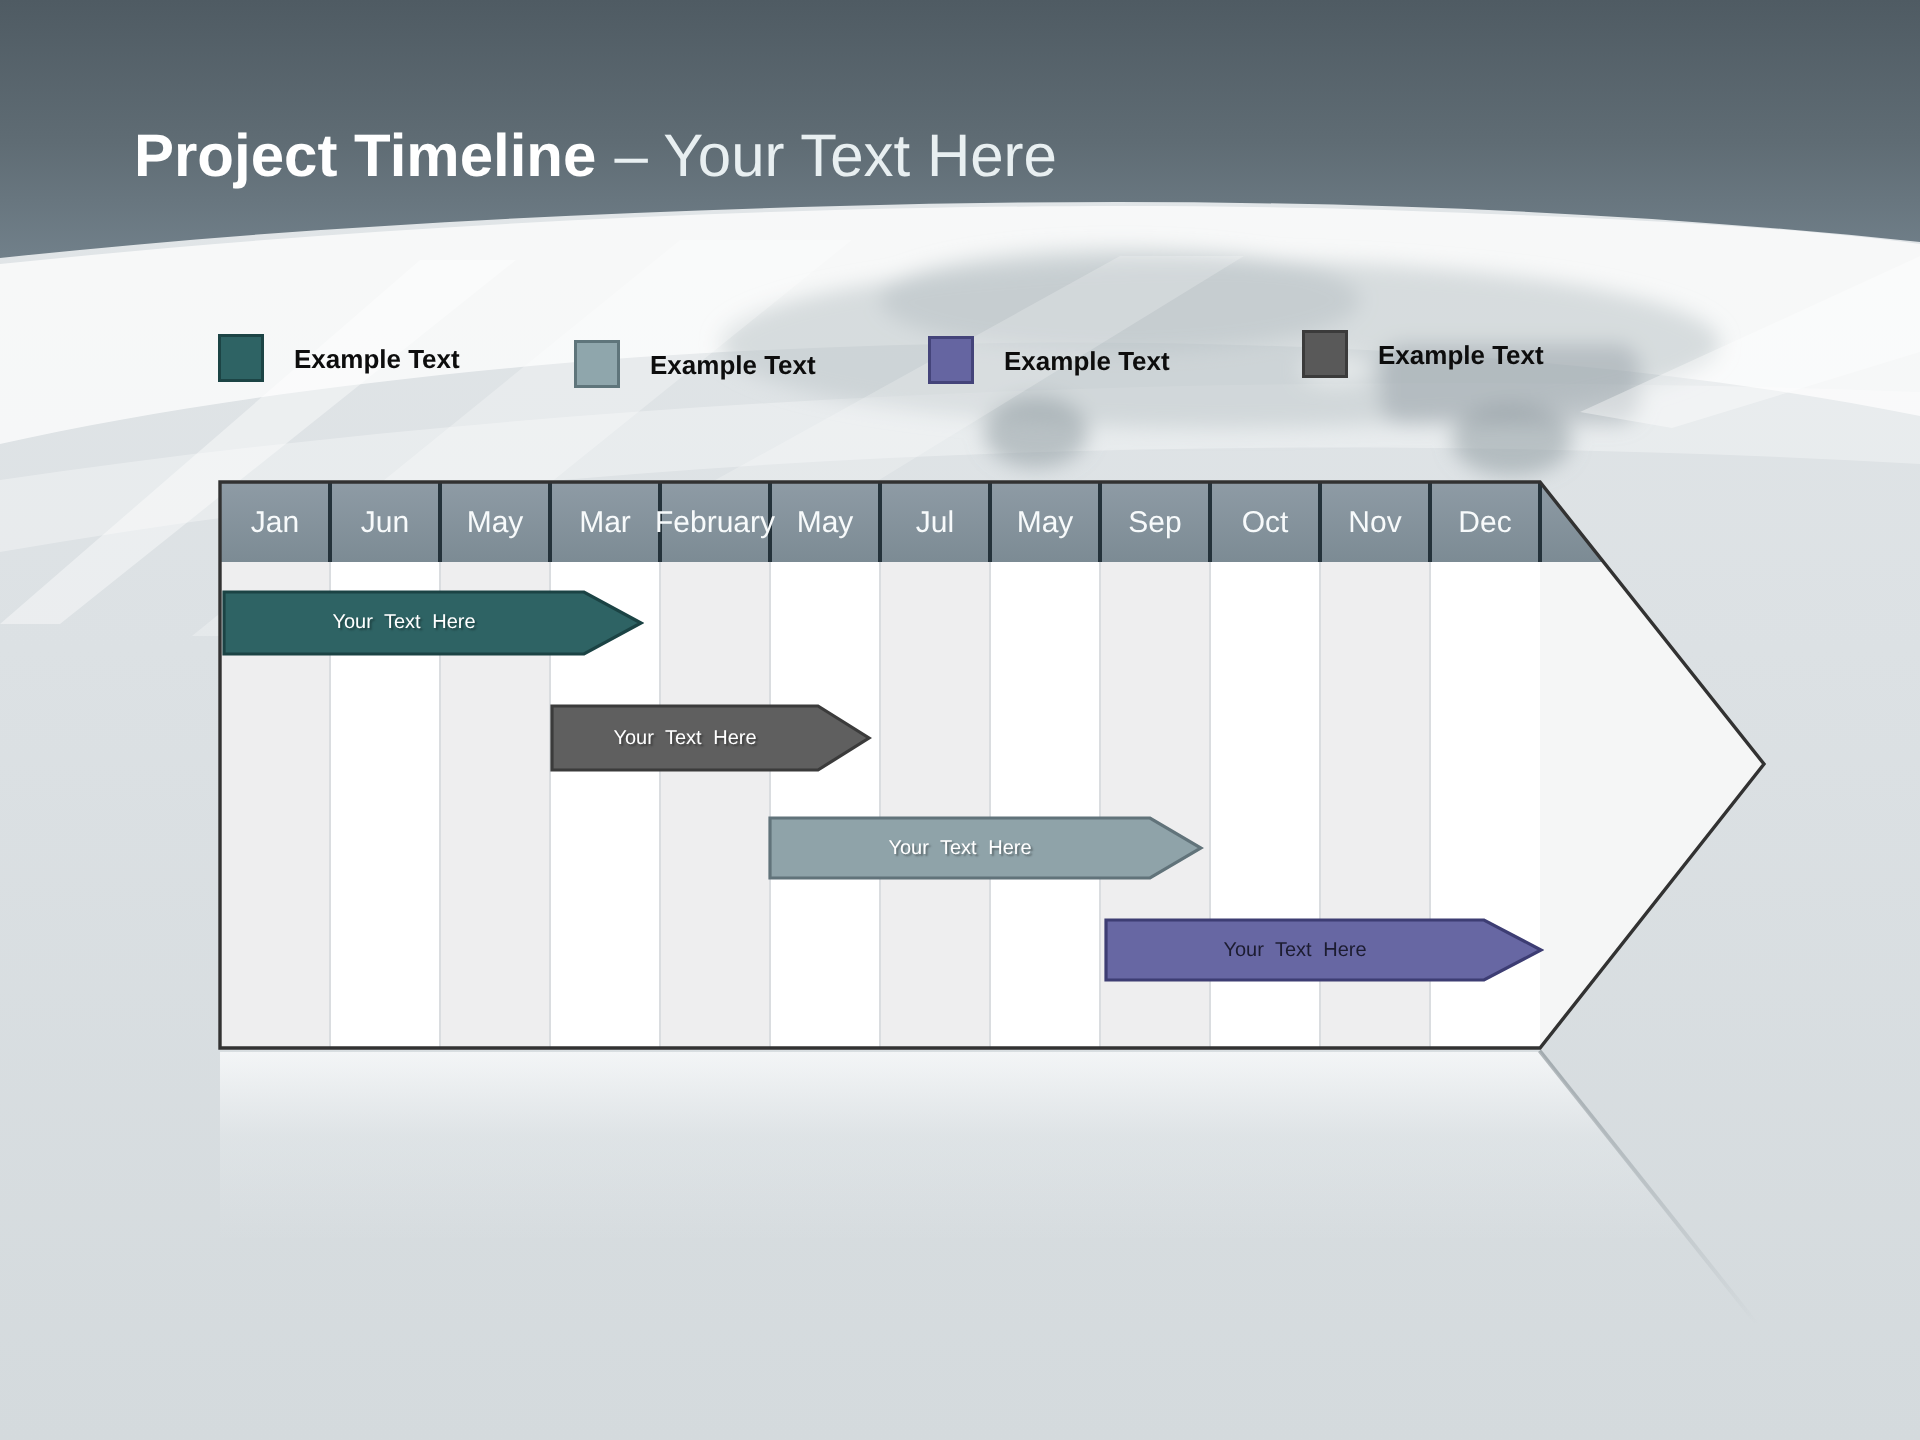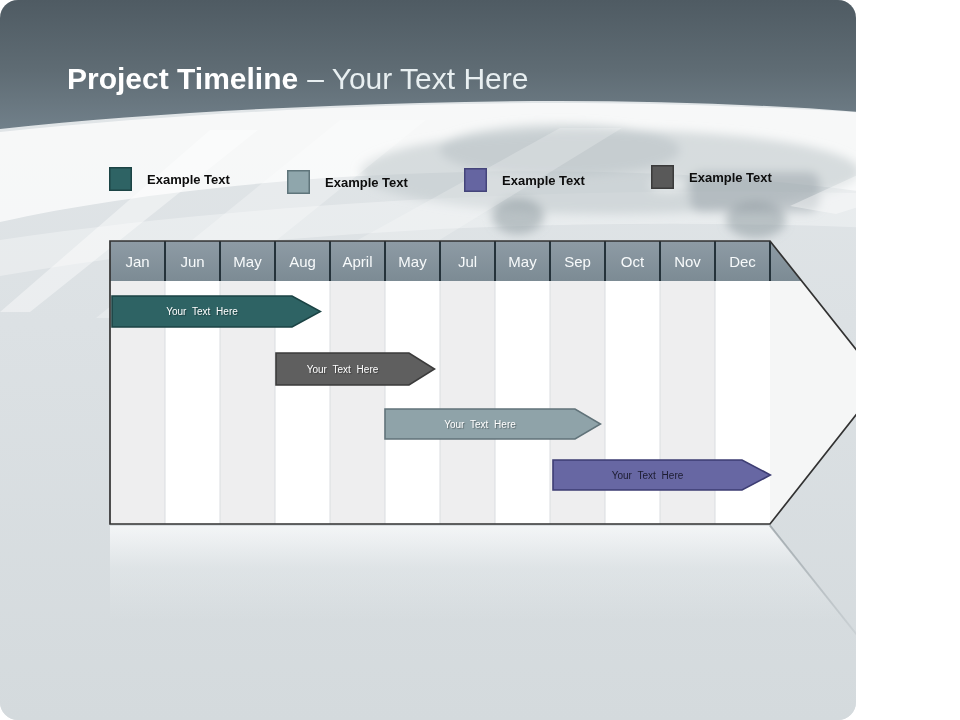--- a/index.html
+++ b/index.html
@@ -1,17 +1,17 @@
 <!DOCTYPE html>
 <html><head>
 <meta charset="utf-8">
 <style>
   html,body{margin:0;padding:0;}
   body{width:960px;height:720px;overflow:hidden;font-family:"Liberation Sans",sans-serif;}
-  .slide{position:relative;width:856px;height:720px;background:#dbe0e3;overflow:hidden;border-radius:18px;}
+  .slide{position:relative;width:960px;height:720px;background:#dbe0e3;overflow:hidden;}
   .bg-svg{position:absolute;left:0;top:0;z-index:0;}
 
   
   .title{position:absolute;left:67px;top:61px;z-index:6;font-size:30px;line-height:36px;color:#f4f8f9;white-space:nowrap;}
   .title .t-bold{font-weight:700;color:#ffffff;}
   .title .t-rest{font-weight:400;color:#e8eff1;margin-left:9px;}
 
   
   .legend-item{position:absolute;z-index:6;display:flex;align-items:center;gap:15px;}
   .li-0{left:109px;top:167px;} .li-1{left:287px;top:170px;} .li-2{left:464px;top:168px;} .li-3{left:651px;top:165px;}
@@ -152,22 +152,22 @@
     <polygon points="1,1 661,1 692.8,41 1,41" fill="url(#gHdr)"></polygon>
     <path d="M56,1V41M111,1V41M166,1V41M221,1V41M276,1V41M331,1V41M386,1V41M441,1V41M496,1V41M551,1V41M606,1V41M661,1V41" stroke="#24323a" stroke-width="2"></path>
 
     <polygon points="1,1 661,1 773,142 661,284 1,284" fill="none" stroke="#323232" stroke-width="1.7"></polygon>
   </svg>
 
   <div class="month-row">
     <div class="month-cell">Jan</div>
     <div class="month-cell">Jun</div>
     <div class="month-cell">May</div>
-    <div class="month-cell">Aug</div>
-    <div class="month-cell">April</div>
+    <div class="month-cell">Mar</div>
+    <div class="month-cell">February</div>
     <div class="month-cell">May</div>
     <div class="month-cell">Jul</div>
     <div class="month-cell">May</div>
     <div class="month-cell">Sep</div>
     <div class="month-cell">Oct</div>
     <div class="month-cell">Nov</div>
     <div class="month-cell">Dec</div>
   </div>
 
   <div class="bar bar1">

